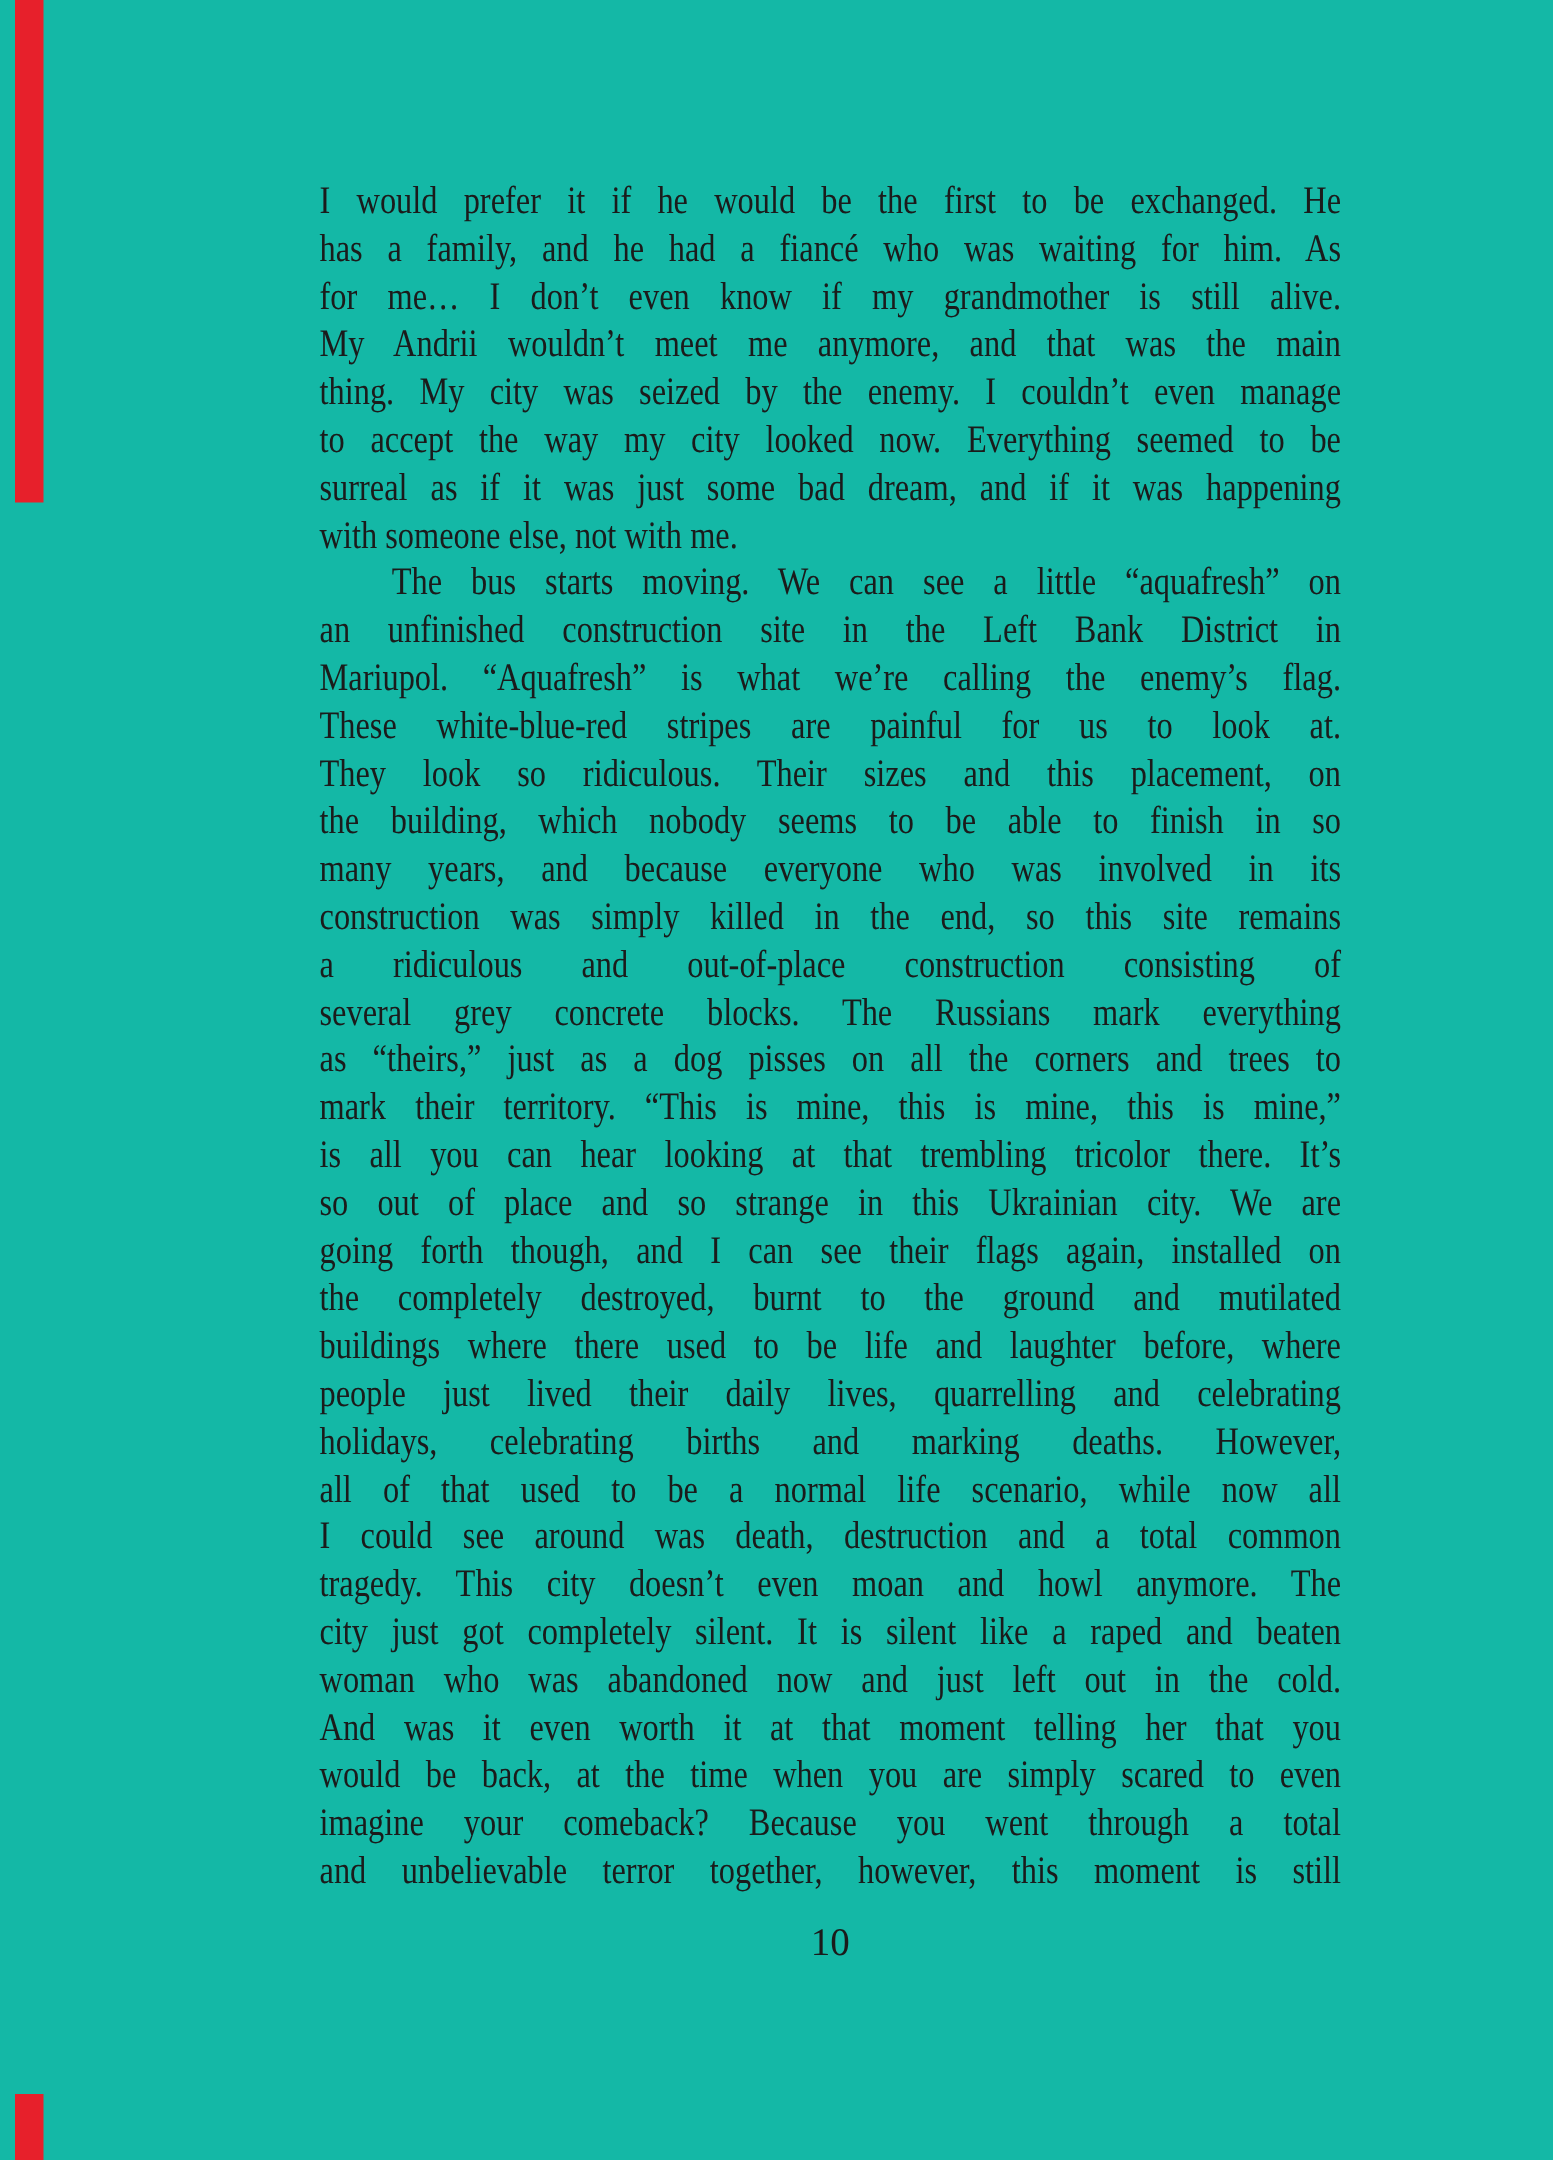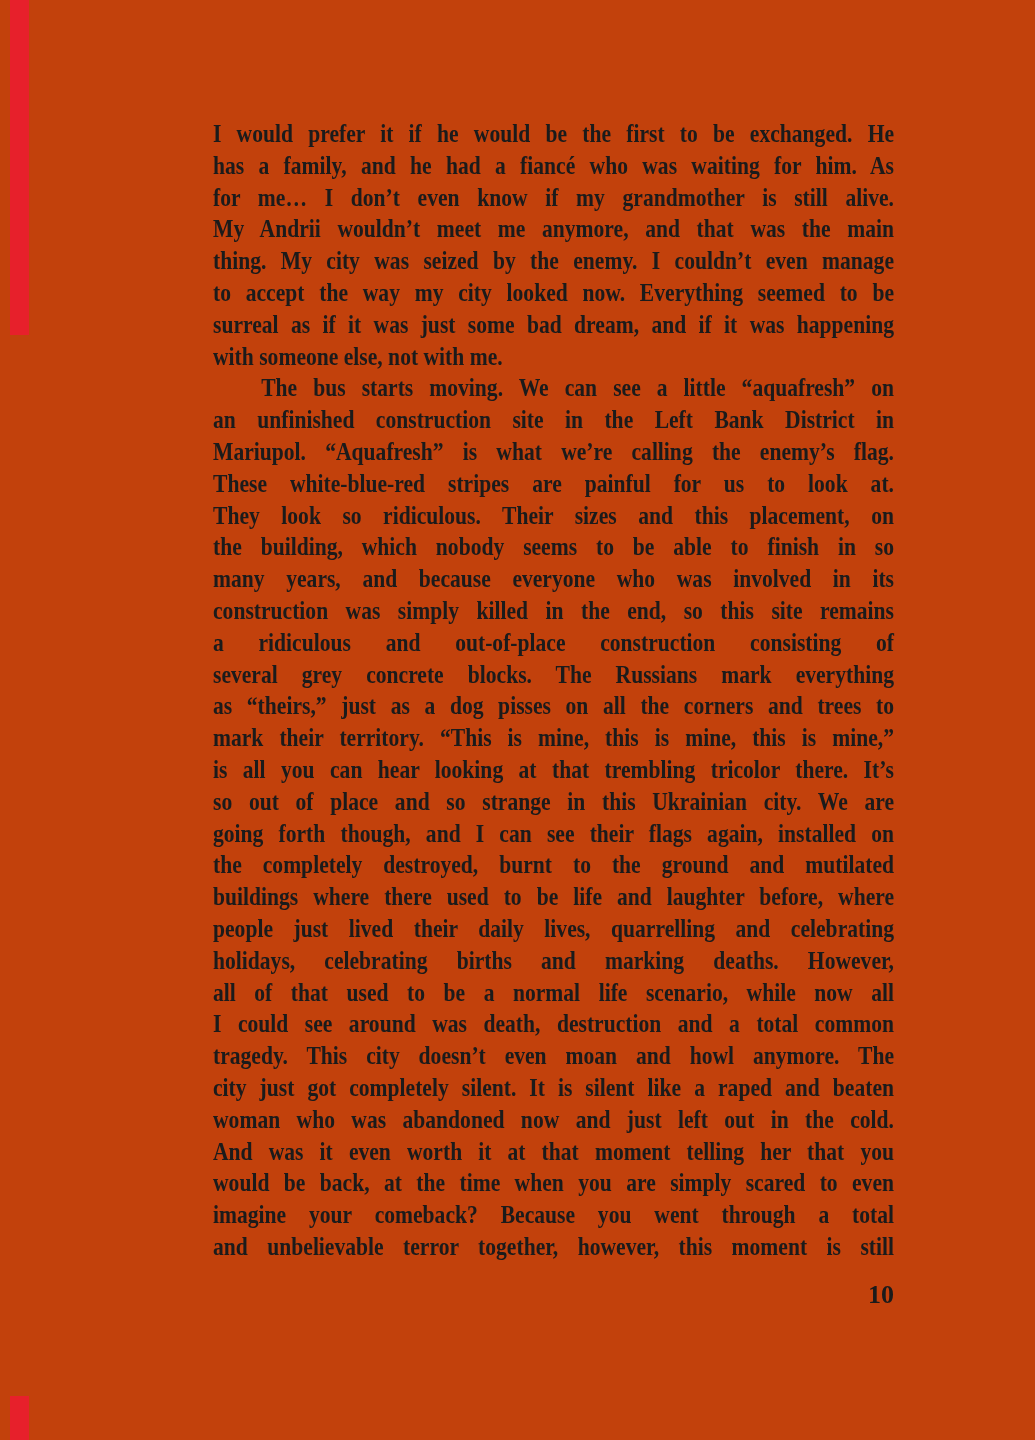--- a/index.html
+++ b/index.html
@@ -42,29 +42,29 @@
     white-space: normal;
   }
   .line.no-just { text-align-last: left; }   
   .line.indent { text-indent: 58px; }        
 
   .page-number {
     position: absolute;
     left: 213px;
     top: 1280px;
     width: 681px;
-    text-align: right;
+    text-align: center;
     font-size: 26px;
     color: #1b1b1b;
   }
 </style>
 </head>
 <body>
 
-<div class="page" style="background: #c2410c; font-weight: bold;">
+<div class="page" style="background: #14b8a6;">
   <div class="edge-mark edge-top" style="background: rgb(231, 32, 43);"></div>
   <div class="edge-mark edge-bottom" style="background: rgb(231, 32, 43);"></div>
   <div class="text-block" id="text-block" style="color: rgb(27, 27, 27);">
       <div class="line">I would prefer it if he would be the first to be exchanged. He</div>
       <div class="line">has a family, and he had a fiancé who was waiting for him. As</div>
       <div class="line">for me… I don’t even know if my grandmother is still alive.</div>
       <div class="line">My Andrii wouldn’t meet me anymore, and that was the main</div>
       <div class="line">thing. My city was seized by the enemy. I couldn’t even manage</div>
       <div class="line">to accept the way my city looked now. Everything seemed to be</div>
       <div class="line">surreal as if it was just some bad dream, and if it was happening</div>

